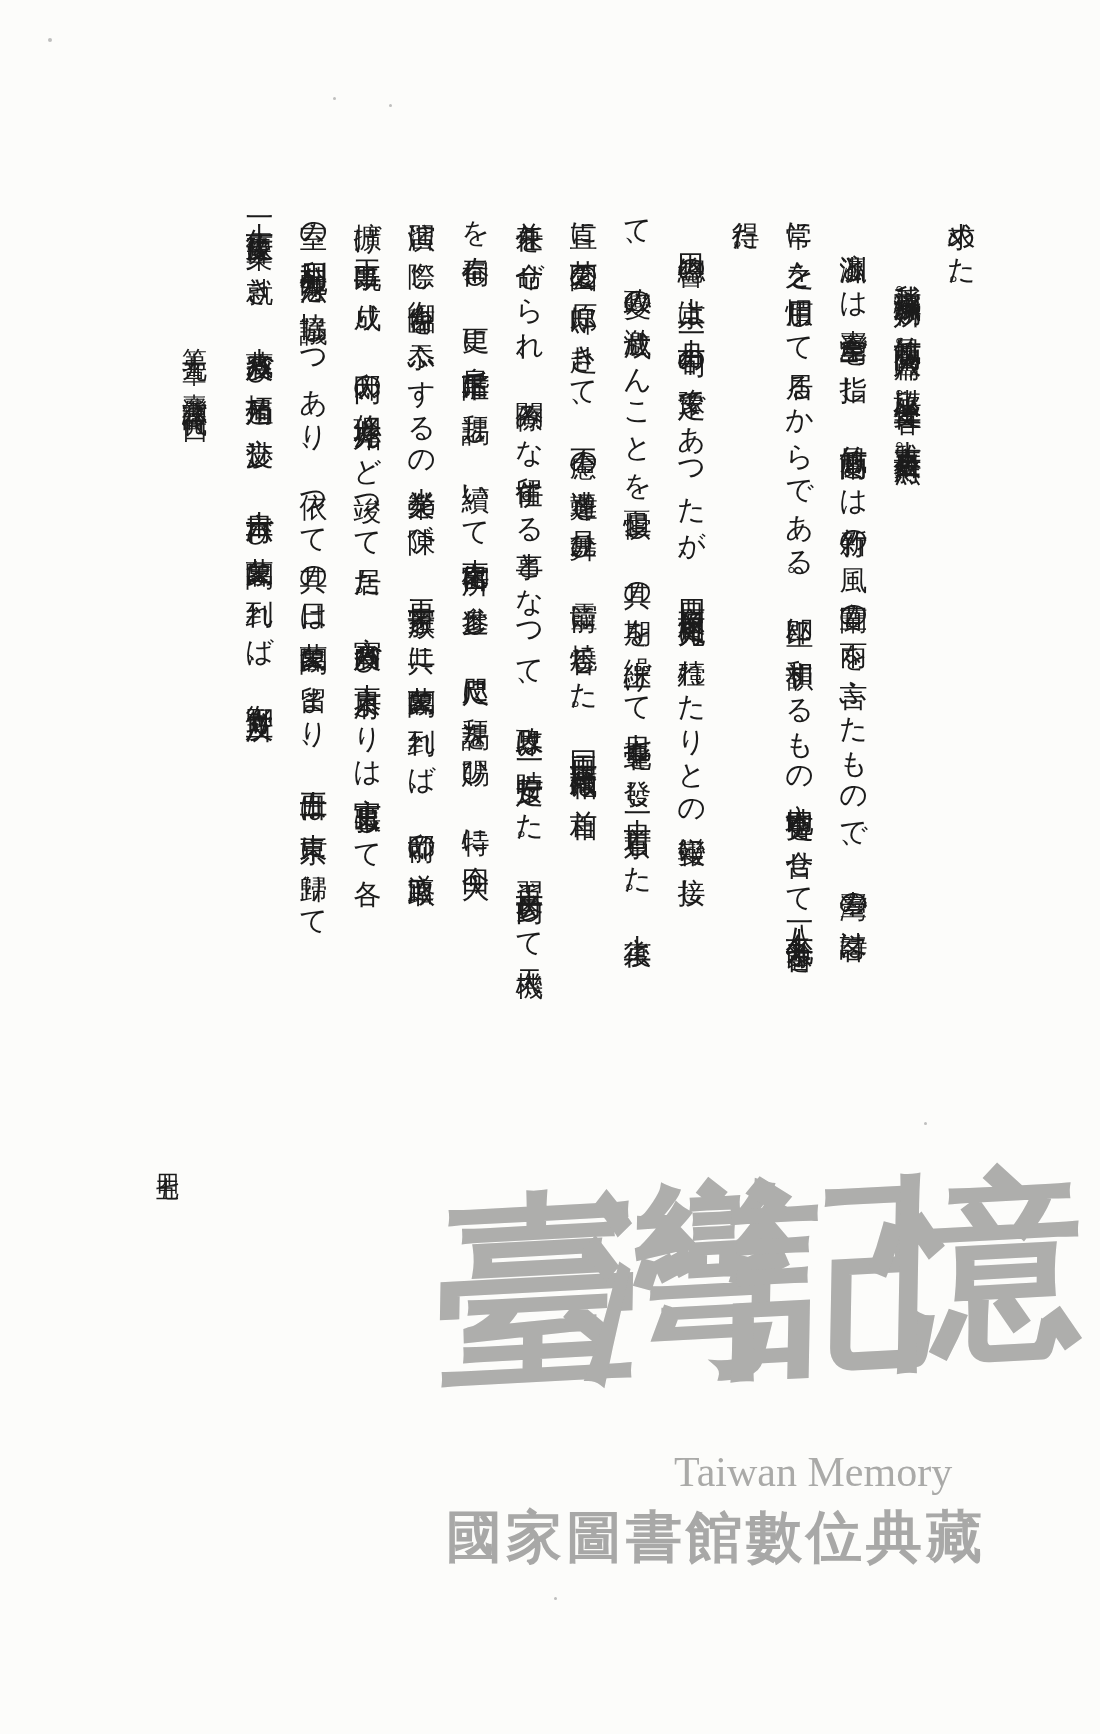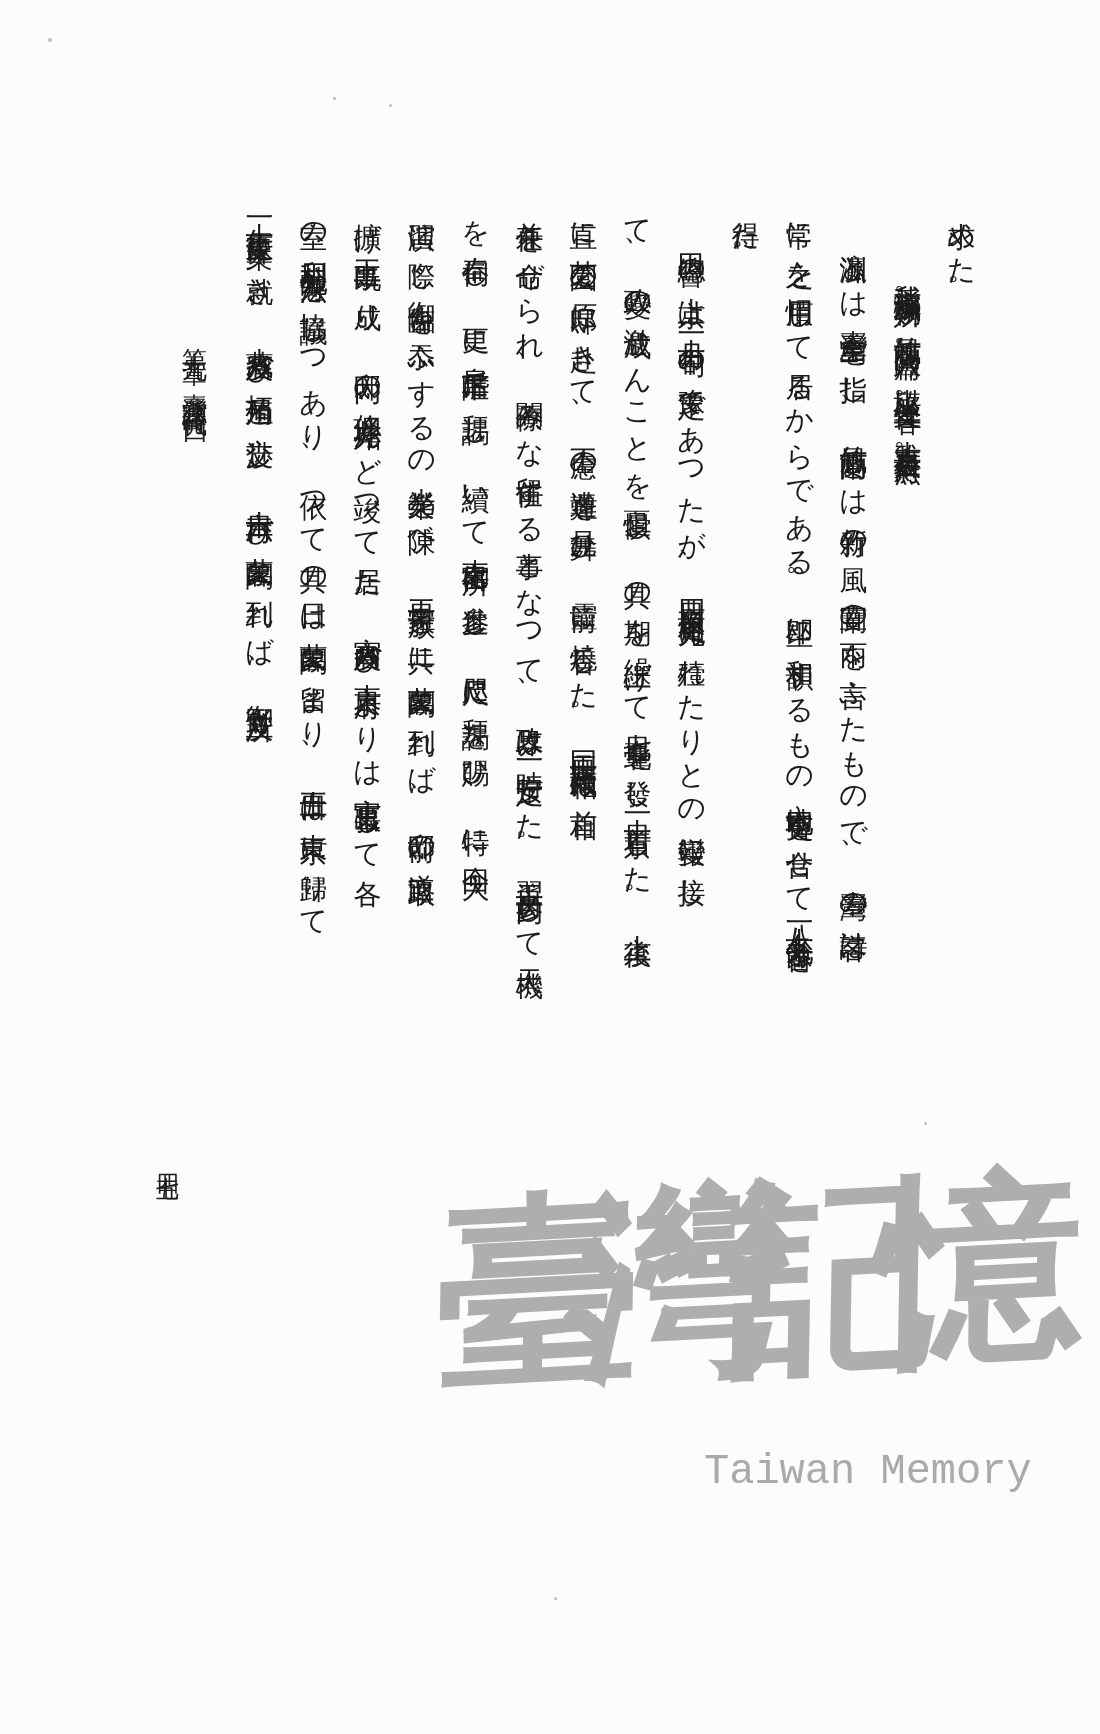--- a/index.html
+++ b/index.html
@@ -42,23 +42,23 @@
   .wm-callig{
     position:absolute;left:436px;top:1146px;
     font-size:205px;font-weight:bold;
     letter-spacing:-58px;
     color:#b0b0b0;
     transform:rotate(-3deg) skewX(-4deg);
     white-space:nowrap;
     font-family:"DejaVu Serif",serif;
   }
   .wm-en{
-    position:absolute;left:704px;top:1448px;
+    position:absolute;left:674px;top:1448px;
     font-size:42px;color:#acacac;
-    font-family:Liberation Mono, monospace;
+    font-family:Liberation Serif, serif;
     white-space:nowrap;
   }
   .wm-zh{
     position:absolute;left:446px;top:1500px;
     font-size:56px;font-weight:bold;
     letter-spacing:4px;color:#aaaaaa;
     white-space:nowrap;
   }
   
   .speck{position:absolute;border-radius:50%;background:#8d8d8d;opacity:.55;}
@@ -90,20 +90,21 @@
     <div class="col ind0">十一年度豫算案に就き、大藏省及び拓殖局と交渉し、十六日再び萬象閣に到れば、御野立所及</div>
   </div>
 
   <div class="running-title vtext">第十九章　臺灣總督時代（四）</div>
 
   <div class="page-number vtext">四七五</div>
 
   <div class="watermark">
     <div class="wm-callig">臺灣記憶</div>
     <div class="wm-en">Taiwan Memory</div>
+    <div class="wm-zh">國家圖書館數位典藏</div>
   </div>
 
   <div class="speck s1"></div>
   <div class="speck s2"></div>
   <div class="speck s3"></div>
   <div class="speck s4"></div>
   <div class="speck s5"></div>
 
 </div>
 

